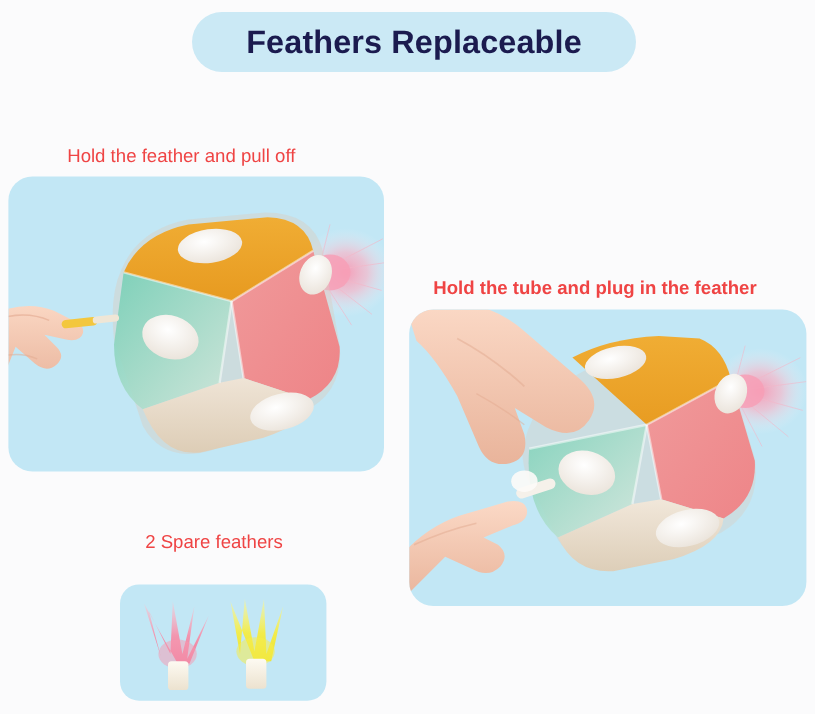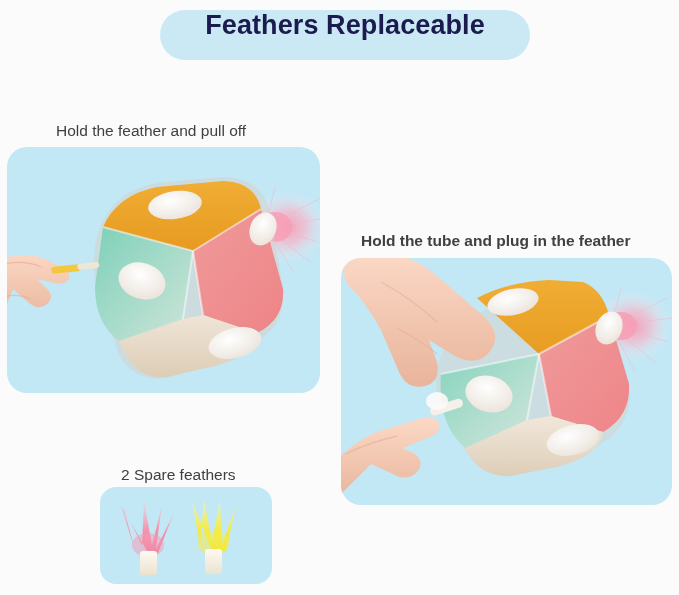--- a/index.html
+++ b/index.html
@@ -19,40 +19,41 @@
   
   #title-banner {
     position: absolute;
     left: 160px;
     top: 10px;
     width: 370px;
     height: 50px;
     background: #cbe9f5;
     border-radius: 25px;
     display: flex;
+    align-items: center;
     justify-content: center;
   }
   #title-text {
     font-size: 27px;
     font-weight: bold;
     color: #1b1b4f;
     letter-spacing: 0.1px;
     white-space: nowrap;
   }
 
   
   .caption {
     position: absolute;
     font-size: 15.5px;
-    color: #404040;
+    color: #ef4444;
     white-space: nowrap;
   }
   #caption-1 { left: 56px;  top: 122px; }
   #caption-2 { left: 361px; top: 232px; font-weight: bold; }
-  #caption-3 { left: 121px; top: 466px; }
+  #caption-3 { left: 121px; top: 444px; }
 
   
   .panel {
     position: absolute;
     background: #c2e7f5;
     border-radius: 20px;
     overflow: hidden;
   }
   #panel-1 { left: 7px;   top: 147px; width: 313px; height: 246px; }
   #panel-2 { left: 341px; top: 258px; width: 331px; height: 247px; }

